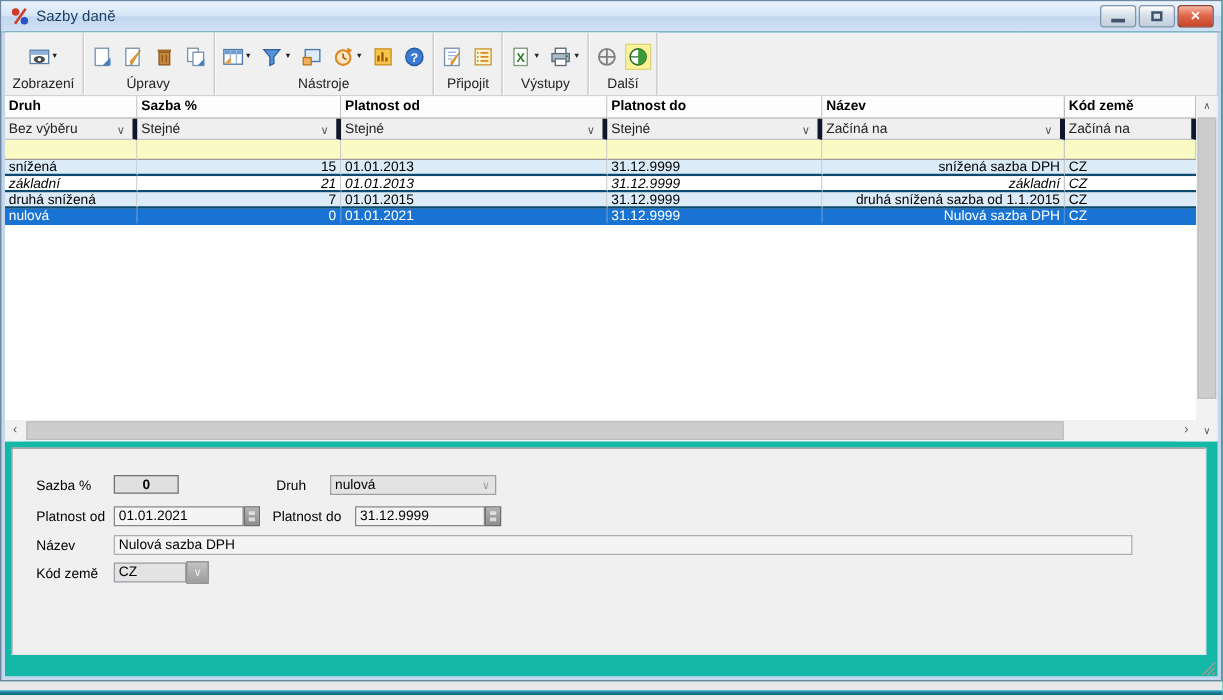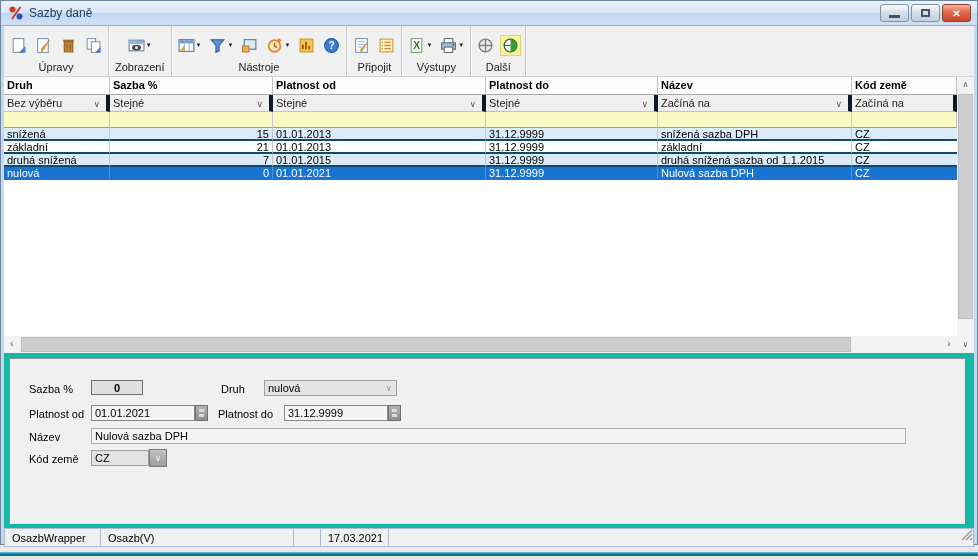--- a/index.html
+++ b/index.html
@@ -59,32 +59,32 @@
   .tbtn.hl { background: #f8f398; border-color: #ddd47a; }
   .tbtn svg { width: 17px; height: 17px; }
   .dd { font-size: 6px; color: #222; margin-left: 1px; }
   
   .grid { position: absolute; left: 3px; top: 76px; width: 970px; height: 276px; background: #fff; }
   .gcols { position: absolute; left: 0; top: 0; width: 953px; }
   .grow { display: flex; width: 953px; }
   .gcell { overflow: hidden; white-space: nowrap; border-right: 1px solid #c8c8c8; padding: 0 3px; }
   .c0 { width: 106px; } .c1 { width: 163px; text-align: right; }
   .c2 { width: 213px; } .c3 { width: 172px; }
-  .c4 { width: 194px; } .c5 { width: 105px; border-right: none; }
+  .c4 { width: 194px; text-align: right; } .c5 { width: 105px; border-right: none; }
   .ghead .gcell { height: 18px; line-height: 17px; font-weight: bold; background: #fdfdfd;
                   border-bottom: 1px solid #a8a8a8; border-right: 1px solid #c0c0c0; text-align: left; }
   .gfilter .gcell { height: 17px; line-height: 16px; background: #efefef; color: #222;
                     border-bottom: 1px solid #c2c2c2; border-right: 4px solid #0f172a;
                     position: relative; text-align: left; }
   .gfilter .chev { position: absolute; right: 6px; top: 1px; font-size: 9px; color: #555; }
   .gnew .gcell { height: 16px; background: #fafac4; border-bottom: 1px solid #9b9b9b;
                  border-right: 1px solid #c8c8c8; }
   .gdata .gcell { height: 13px; line-height: 13px; font-size: 11px; border-bottom: 2px solid #0c4a6e; }
   .row-alt .gcell { background: #dcebf8; }
-  .row-plain .gcell { background: #ffffff; }
+  .row-plain .gcell { background: #ffffff; font-style: italic; }
   .row-sel .gcell { background: #1873d3; color: #fff; border-right-color: #4f93dd; border-bottom-color: #1873d3; }
   .gempty { position: absolute; left: 0; top: 103px; width: 953px; height: 156px; background: #fff; }
   
   .vscroll { position: absolute; right: 0; top: 0; width: 17px; height: 276px; background: #f2f2f2; }
   .sbtn { position: absolute; left: 0; width: 17px; height: 16px; background: #f2f2f2;
           color: #5a5a5a; font-size: 8px; text-align: center; line-height: 15px; }
   .vthumb { position: absolute; left: 1px; top: 17px; width: 15px; height: 225px;
             background: #cdcdcd; border: 1px solid #bdbdbd; }
   .hscroll { position: absolute; left: 0; top: 259px; width: 953px; height: 17px; background: #f2f2f2; }
   .hbtn { position: absolute; top: 0; width: 16px; height: 17px; background: #f2f2f2;
@@ -153,60 +153,60 @@
           <span>✕</span>
         </span>
     </span>
   </div>
 
   <div class="toolbar">
     <div class="tgroup">
       <div class="ticons">
         <span class="tbtn">
           <svg viewBox="0 0 16 16">
-              <rect x="3" y="1.5" width="10" height="13" fill="#fff" stroke="#7a93ad"></rect>
-              <path d="M8.5 14.5 L14.5 14.5 L14.5 8.5 Z" fill="#3f7fca"></path>
-            </svg>
-        </span>
-        <span class="tbtn">
-          <svg viewBox="0 0 16 16">
-              <rect x="2.5" y="1.5" width="10" height="13" fill="#fff" stroke="#7a93ad"></rect>
-              <path d="M13.5 3 L8 12 L6.5 14.5 L6 11 Z" fill="#f0a030" stroke="#b87818" stroke-width="0.6"></path>
-            </svg>
-        </span>
-        <span class="tbtn">
-          <svg viewBox="0 0 16 16">
-              <rect x="4" y="4.5" width="8" height="9.5" fill="#c8863c" stroke="#8a5a20"></rect>
-              <rect x="3" y="2.5" width="10" height="2" fill="#a06a28"></rect>
-              <path d="M6.5 6.5 V12 M9.5 6.5 V12" stroke="#8a5a20"></path>
-            </svg>
-        </span>
-        <span class="tbtn">
-          <svg viewBox="0 0 16 16">
-              <rect x="2" y="1.5" width="8" height="10" fill="#fff" stroke="#7a93ad"></rect>
-              <rect x="6" y="4.5" width="8" height="10" fill="#fff" stroke="#7a93ad"></rect>
-              <path d="M9.5 14.5 L14.5 14.5 L14.5 9.5 Z" fill="#3f7fca"></path>
-            </svg>
-        </span>
-      </div>
-      <div class="tlabel">Úpravy</div>
-    </div>
-    <div class="tgroup">
-      <div class="ticons">
-        <span class="tbtn">
-          <svg viewBox="0 0 16 16">
               <rect x="1" y="3" width="14" height="10" fill="#fff" stroke="#5b80a8"></rect>
               <rect x="1.5" y="3.5" width="13" height="3" fill="#8fb3dc"></rect>
               <ellipse cx="8" cy="10" rx="4.2" ry="2.6" fill="#4a4a4a"></ellipse>
               <circle cx="8" cy="10" r="1.3" fill="#fff"></circle>
             </svg>
           <span class="dd">▼</span>
         </span>
       </div>
       <div class="tlabel">Zobrazení</div>
+    </div>
+    <div class="tgroup">
+      <div class="ticons">
+        <span class="tbtn">
+          <svg viewBox="0 0 16 16">
+              <rect x="3" y="1.5" width="10" height="13" fill="#fff" stroke="#7a93ad"></rect>
+              <path d="M8.5 14.5 L14.5 14.5 L14.5 8.5 Z" fill="#3f7fca"></path>
+            </svg>
+        </span>
+        <span class="tbtn">
+          <svg viewBox="0 0 16 16">
+              <rect x="2.5" y="1.5" width="10" height="13" fill="#fff" stroke="#7a93ad"></rect>
+              <path d="M13.5 3 L8 12 L6.5 14.5 L6 11 Z" fill="#f0a030" stroke="#b87818" stroke-width="0.6"></path>
+            </svg>
+        </span>
+        <span class="tbtn">
+          <svg viewBox="0 0 16 16">
+              <rect x="4" y="4.5" width="8" height="9.5" fill="#c8863c" stroke="#8a5a20"></rect>
+              <rect x="3" y="2.5" width="10" height="2" fill="#a06a28"></rect>
+              <path d="M6.5 6.5 V12 M9.5 6.5 V12" stroke="#8a5a20"></path>
+            </svg>
+        </span>
+        <span class="tbtn">
+          <svg viewBox="0 0 16 16">
+              <rect x="2" y="1.5" width="8" height="10" fill="#fff" stroke="#7a93ad"></rect>
+              <rect x="6" y="4.5" width="8" height="10" fill="#fff" stroke="#7a93ad"></rect>
+              <path d="M9.5 14.5 L14.5 14.5 L14.5 9.5 Z" fill="#3f7fca"></path>
+            </svg>
+        </span>
+      </div>
+      <div class="tlabel">Úpravy</div>
     </div>
     <div class="tgroup">
       <div class="ticons">
         <span class="tbtn">
           <svg viewBox="0 0 16 16">
               <rect x="1" y="2.5" width="14" height="11" fill="#fff" stroke="#4a76a8"></rect>
               <rect x="1.5" y="3" width="13" height="3" fill="#6f9bd0"></rect>
               <path d="M6 3 V13.5 M10.5 3 V13.5" stroke="#9ab6d8"></path>
               <path d="M1.5 13 L6 8 L6 13 Z" fill="#f0a030"></path>
             </svg>
@@ -399,27 +399,20 @@
       </span>
 
     <span class="flabel" style="left:19px; top:72px">Název</span>
     <span class="ffield" style="left:81px; top:69px; width:815px; border-color:#adadad">Nulová sazba DPH</span>
 
     <span class="flabel" style="left:19px; top:94px">Kód země</span>
     <span class="ffield gray" style="left:81px; top:91px; width:58px">CZ</span>
     <span class="zbtn" style="left:139px; top:90px">∨</span>
   </div>
 
-  <div class="statusbar">
-    <div class="scell s0">OsazbWrapper</div>
-    <div class="scell s1">Osazb(V)</div>
-    <div class="scell s2"></div>
-    <div class="scell s3">17.03.2021</div>
-    <div class="scell s4"></div>
-  </div>
 
   <span class="grip">
     <svg viewBox="0 0 12 12" width="12" height="12">
       <path d="M11 1 L1 11 M11 5 L5 11 M11 9 L9 11" stroke="#9a9a9a" stroke-width="1.4"></path>
     </svg>
   </span>
 </div>
 
 <div class="teal-strip"></div>
 <div class="bottom-band"></div>

